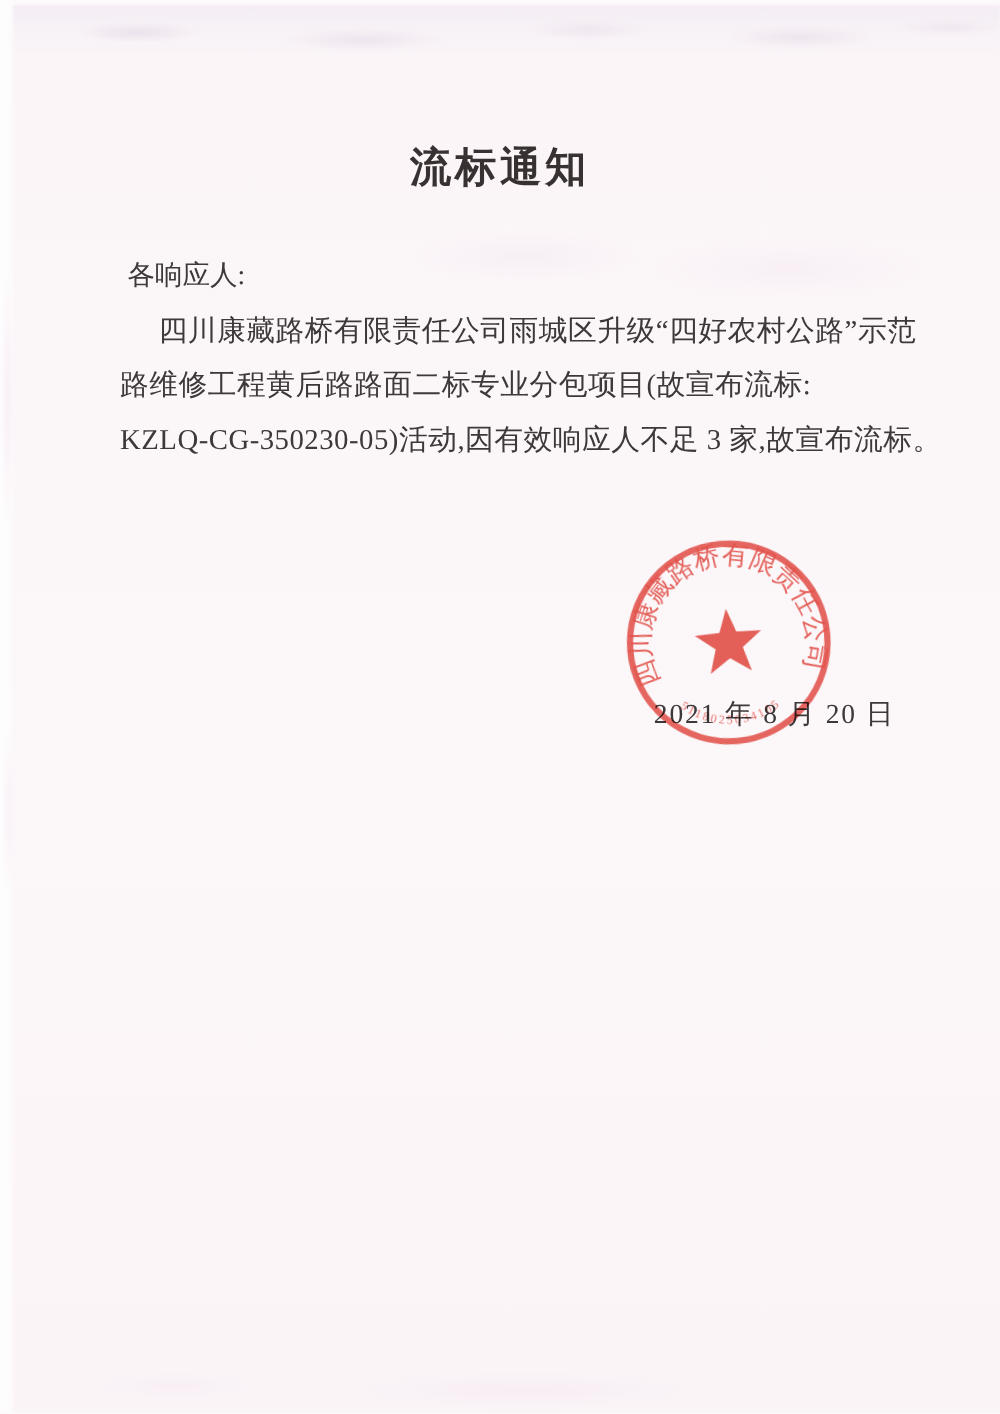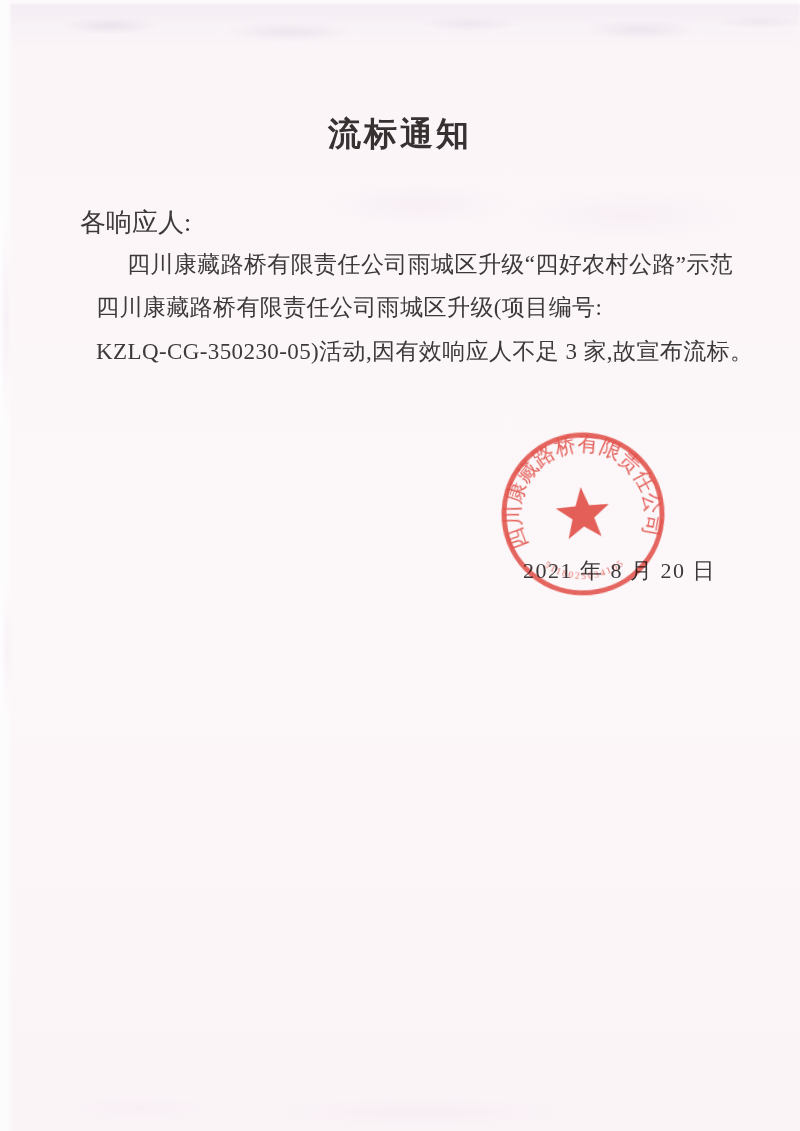--- a/index.html
+++ b/index.html
@@ -39,21 +39,21 @@
       radial-gradient(8px 90px at 7px 650px, rgba(244,230,240,0.45), transparent 75%),
       radial-gradient(220px 22px at 420px 1112px, rgba(240,228,238,0.40), transparent 70%),
       radial-gradient(110px 18px at 140px 1108px, rgba(242,230,240,0.35), transparent 70%);
     pointer-events: none;
   }
   .title {
     position: absolute; top: 112px; left: 0; width: 100%;
     text-align: center; font-size: 33px; font-weight: bold;
     letter-spacing: 3px; color: #373231;
   }
-  .salutation { position: absolute; left: 80px; top: 205px; font-size: 26px; }
+  .salutation { position: absolute; left: 102px; top: 205px; font-size: 22px; }
   .bline { position: absolute; left: 96px; width: 640px; font-size: 23px; letter-spacing: 0.4px; white-space: nowrap; }
   .bline1 { top: 249px; text-indent: 28px; text-align: center; }
   .bline2 { top: 292px; }
   .bline3 { top: 336px; }
   .signature { position: absolute; left: 384px; top: 461px; font-size: 23px; letter-spacing: 1px; z-index: 2; }
   .dateline { position: absolute; left: 523px; top: 556px; font-size: 22px; letter-spacing: 1.5px; z-index: 2; }
   .seal {
     position: absolute; left: 497px; top: 428px; width: 172px; height: 172px;
     mix-blend-mode: multiply; opacity: 0.92; z-index: 5;
     transform: rotate(-5deg); filter: blur(0.3px);
@@ -68,21 +68,21 @@
   <div class="top-band"></div>
   <div class="left-strip"></div>
   <div class="smudges"></div>
 
   <div class="title">流标通知</div>
 
   <div class="salutation">各响应人:</div>
 
   <div>
     <div class="bline bline1">四川康藏路桥有限责任公司雨城区升级“四好农村公路”示范</div>
-    <div class="bline bline2">四川康藏路桥有限责任公司雨城区升级(项目编号:</div>
+    <div class="bline bline2">路维修工程黄后路路面二标专业分包项目(故宣布流标:</div>
     <div class="bline bline3">KZLQ-CG-350230-05)活动,因有效响应人不足 3 家,故宣布流标。</div>
   </div>
 
 
   <div class="dateline">2021 年 8 月 20 日</div>
 
   <svg class="seal" viewBox="0 0 172 172" aria-hidden="true">
     <defs>
       <path id="sealNameArc" d="M 28.9,112.6 A 63,63 0 1 1 143.1,112.6" fill="none"></path>
       <path id="sealNumArc" d="M 37.7,129.5 A 65,65 0 0 0 134.3,129.5" fill="none"></path>

